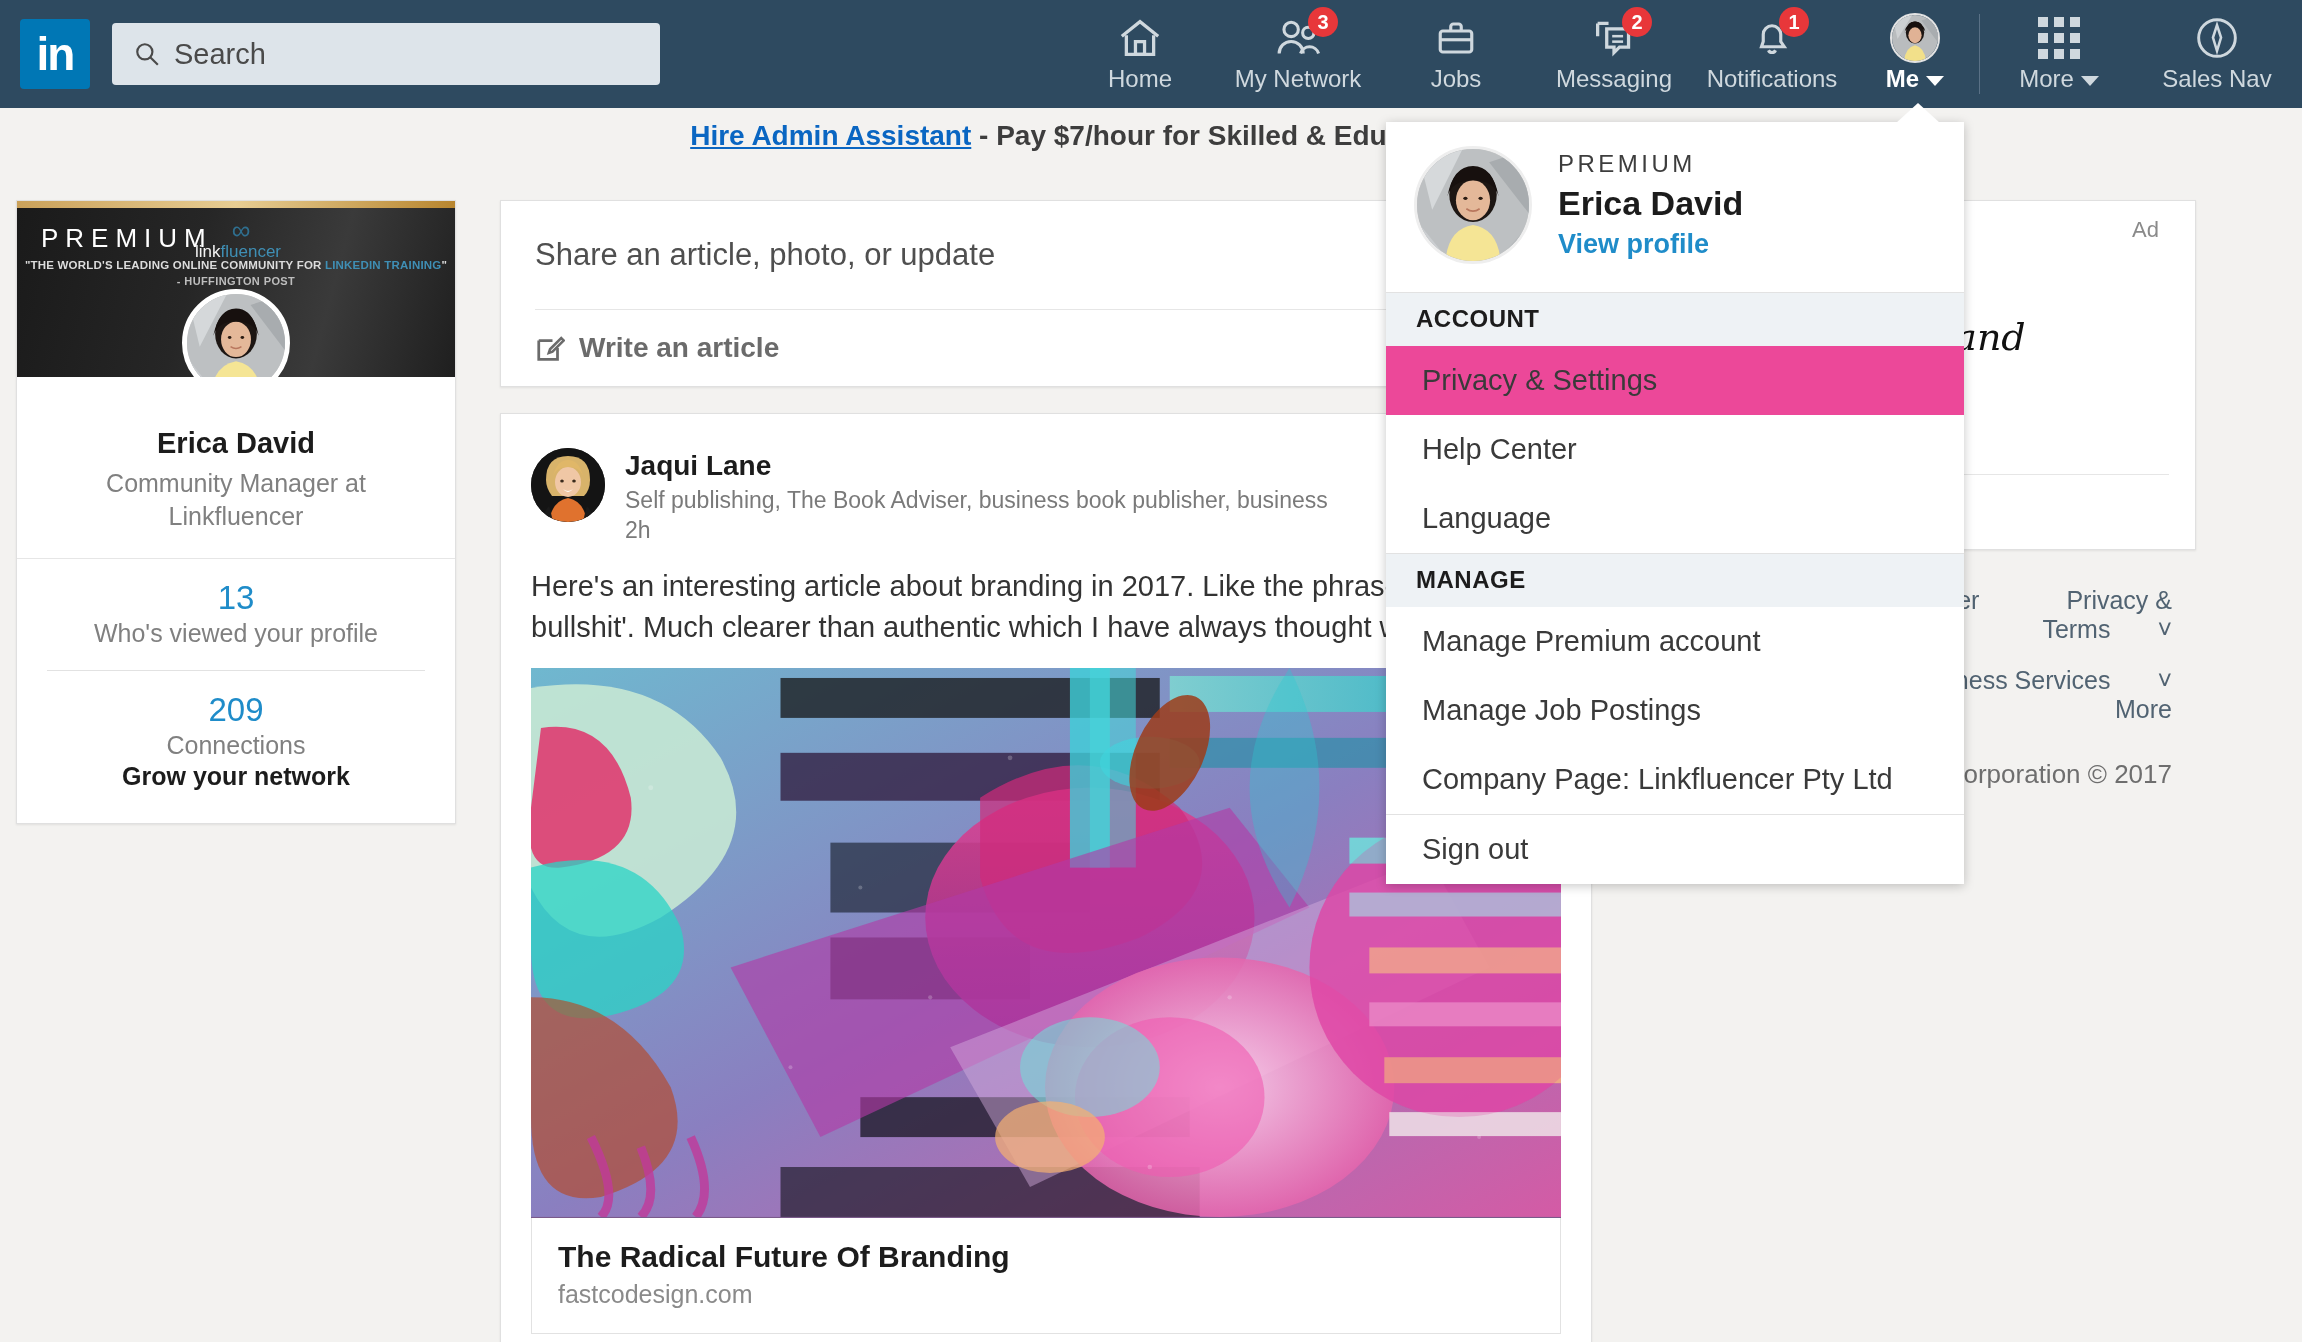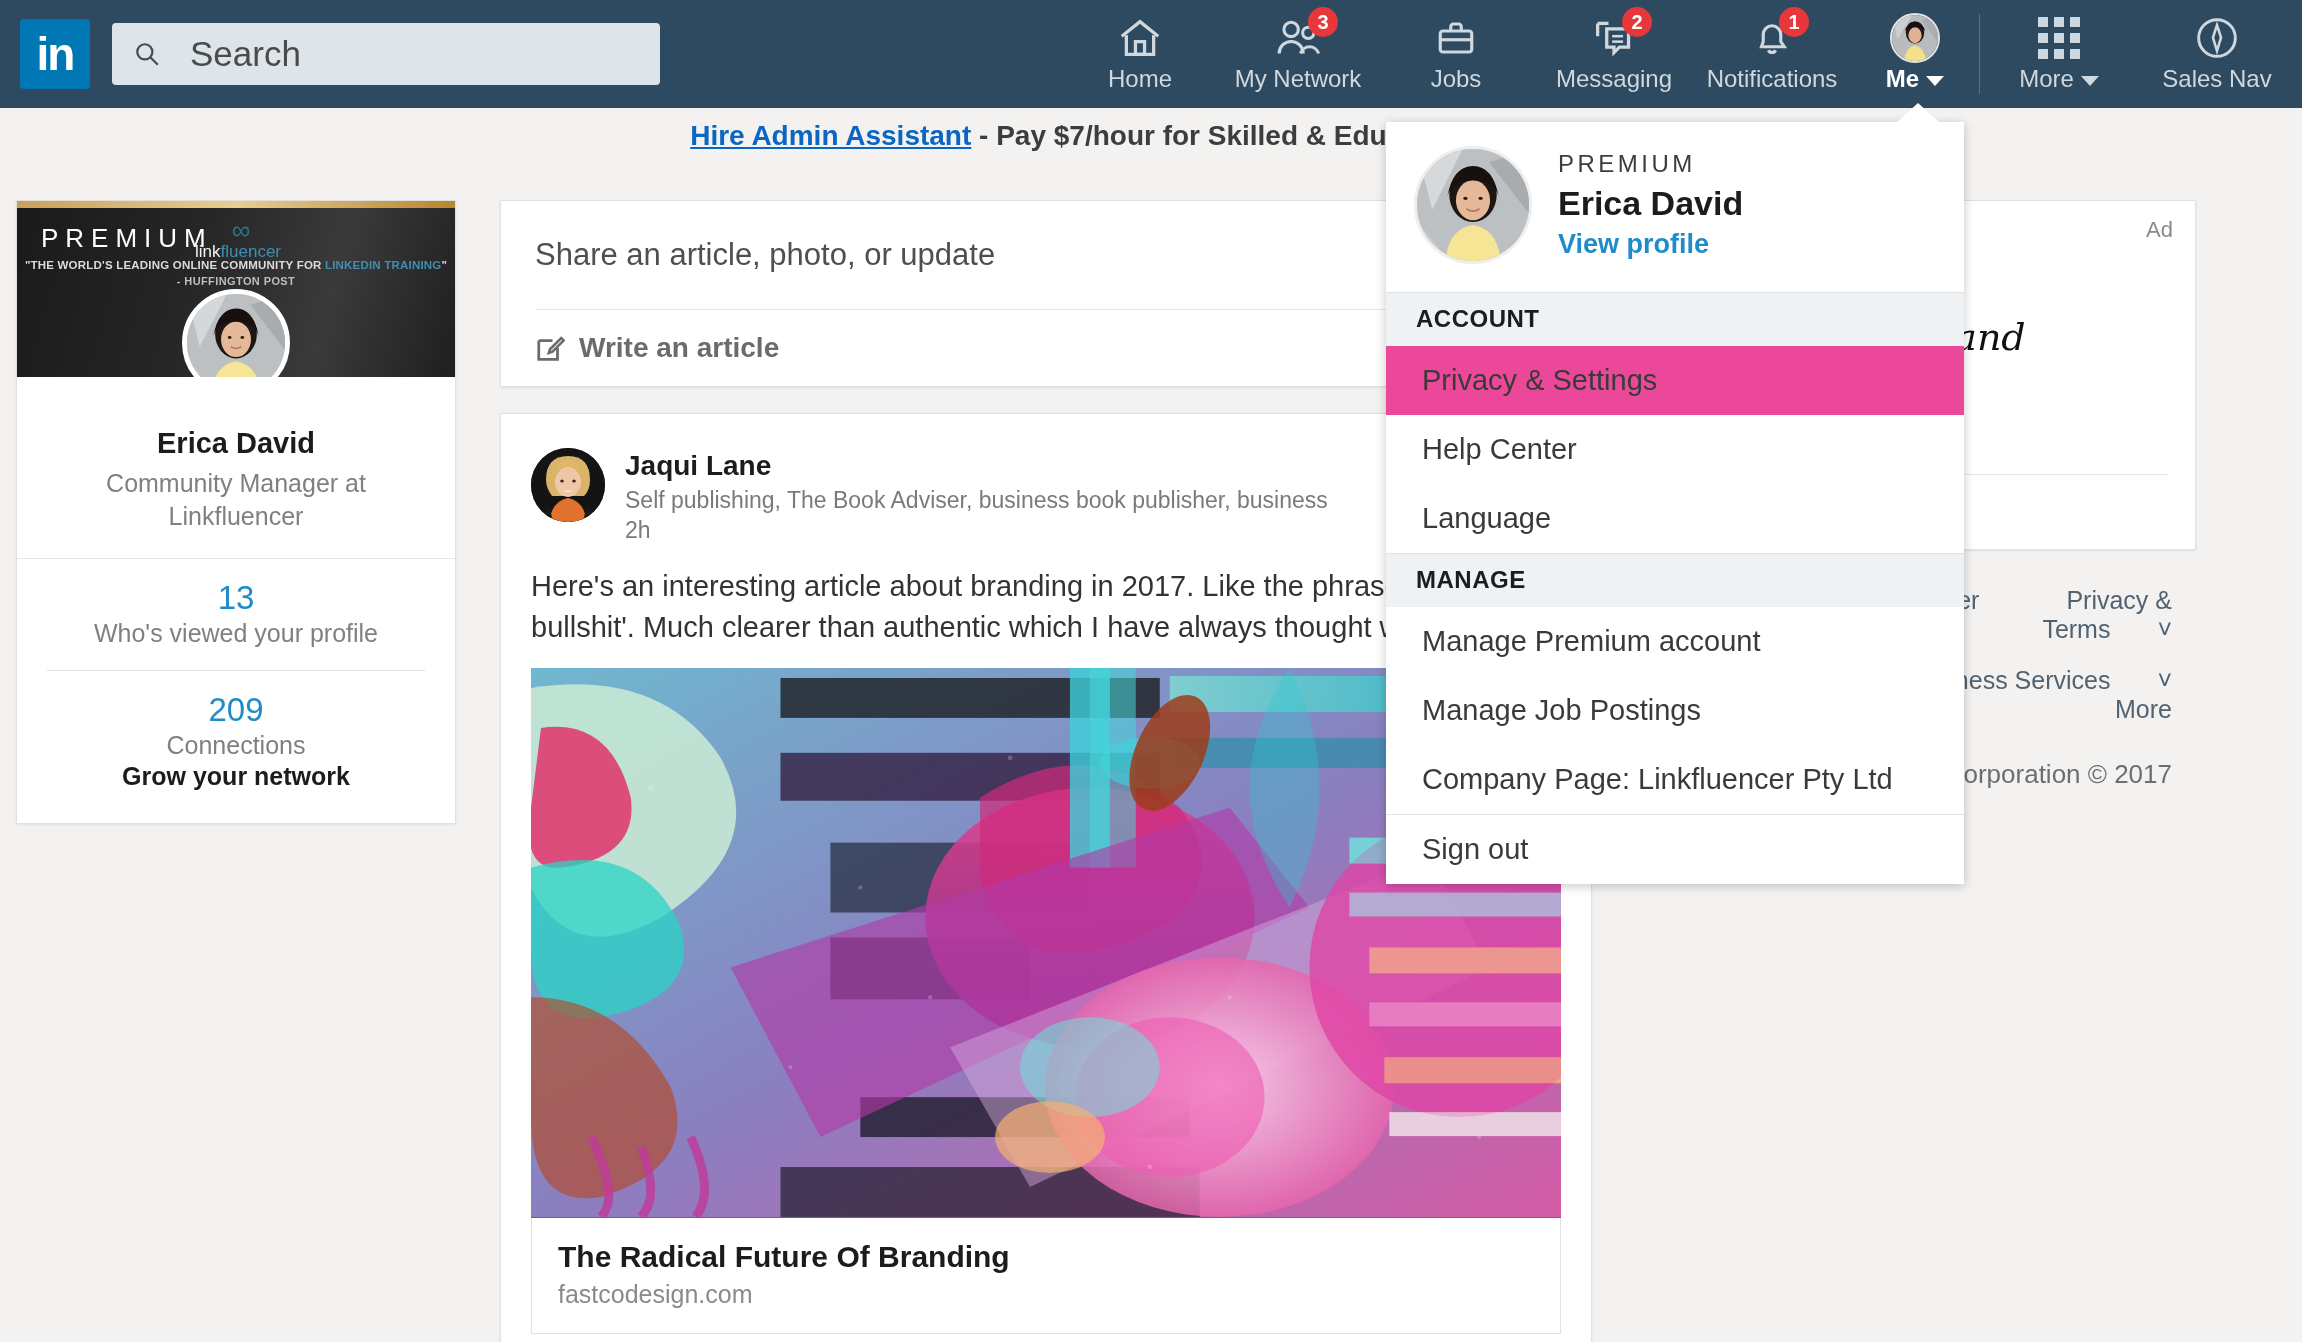--- a/index.html
+++ b/index.html
@@ -28,21 +28,21 @@
     flex: 0 0 auto;
   }
   .search-box {
     margin-left: 22px; width: 548px; height: 62px;
     background: #dde4ea; border-radius: 4px;
     display: flex; align-items: center; padding-left: 22px;
     flex: 0 0 auto;
   }
   .search-box .mag { width: 26px; height: 26px; flex: 0 0 auto; }
   .search-box .ph {
-    margin-left: 30px; color: #4a4a4a; font-size: 35px;
+    margin-left: 14px; color: #4a4a4a; font-size: 29px;
   }
   .nav-right {
     margin-left: auto; display: flex; align-items: stretch;
     height: 108px; padding-right: 6px;
   }
   .nav-item {
     width: 158px; height: 108px;
     display: flex; flex-direction: column;
     align-items: center; justify-content: center;
     position: relative; color: #cfd8de;
@@ -159,21 +159,21 @@
     background: #7a5a8a;
   }
   .art { position:absolute; inset:0; }
   .post-link { margin: 0 30px 30px; border:1px solid #e2e2e2; border-top:none; padding: 22px 26px 24px; }
   .link-title { font-size: 30px; font-weight:bold; color:#1c1c1c; }
   .link-src { font-size: 25px; color:#8a8a8a; margin-top: 6px;}
 
   
   .right-col { position:absolute; left: 1636px; top: 92px; width: 560px; }
   .adcard { padding: 18px 26px 0; position:relative; }
-  .adlabel { position:absolute; top: 16px; right: 22px; font-size:22px; color:#8a8a8a;}
+  .adlabel { position:absolute; top: 16px; right: 36px; font-size:22px; color:#8a8a8a;}
   .adhead { font-size: 28px; color:#3d3d3d; margin-top: 38px; }
   .ad-sig { text-align:center; padding: 26px 0 16px; font-size: 38px; color:#111; font-family:"DejaVu Serif", serif; font-style:italic;}
   .ad-job { font-size: 28px; font-weight:bold; color:#1c1c1c; margin-top:10px;}
   .ad-loc { font-size: 26px; color:#7a7a7a; margin-top: 6px;}
   .ad-cta { border-top:1px solid #e6e6e6; margin-top: 20px; padding: 20px 0 22px; font-size:28px; font-weight:bold; color:#1f8cc9;}
 
   .footer { margin-top: 36px; padding-right: 24px; text-align:right; }
   .frow { font-size: 25px; color:#516372; margin-bottom: 22px; }
   .frow span { margin-left: 40px; }
   .copy { display:flex; align-items:center; justify-content:flex-end; margin-top: 30px; font-size:26px; color:#6e6e6e;}

